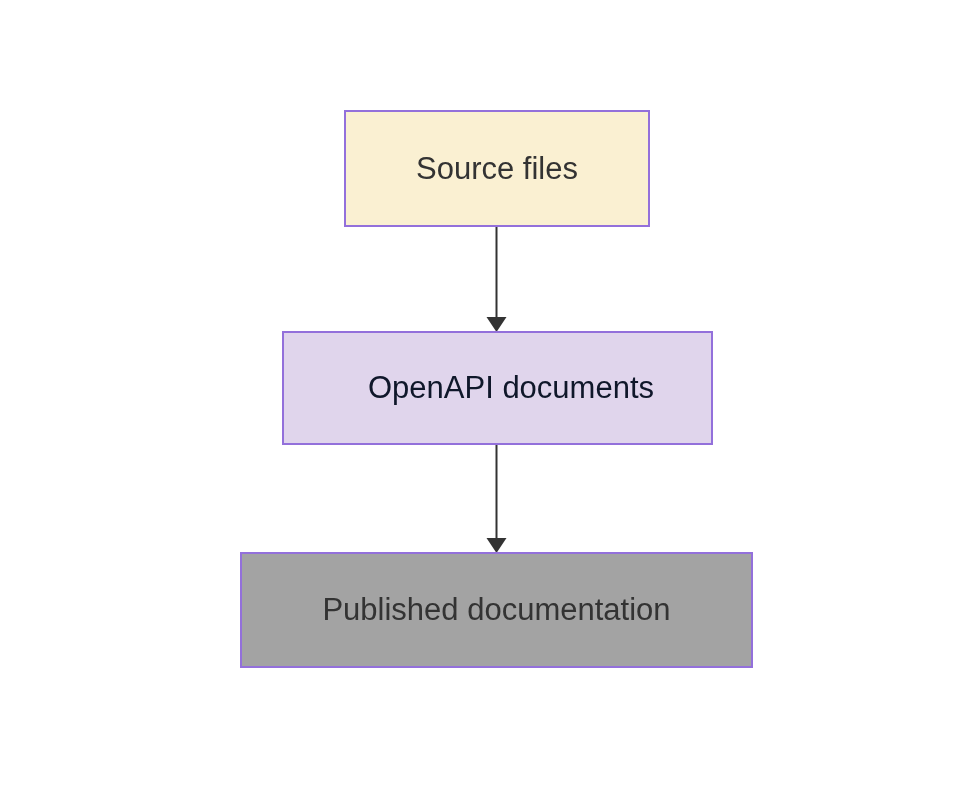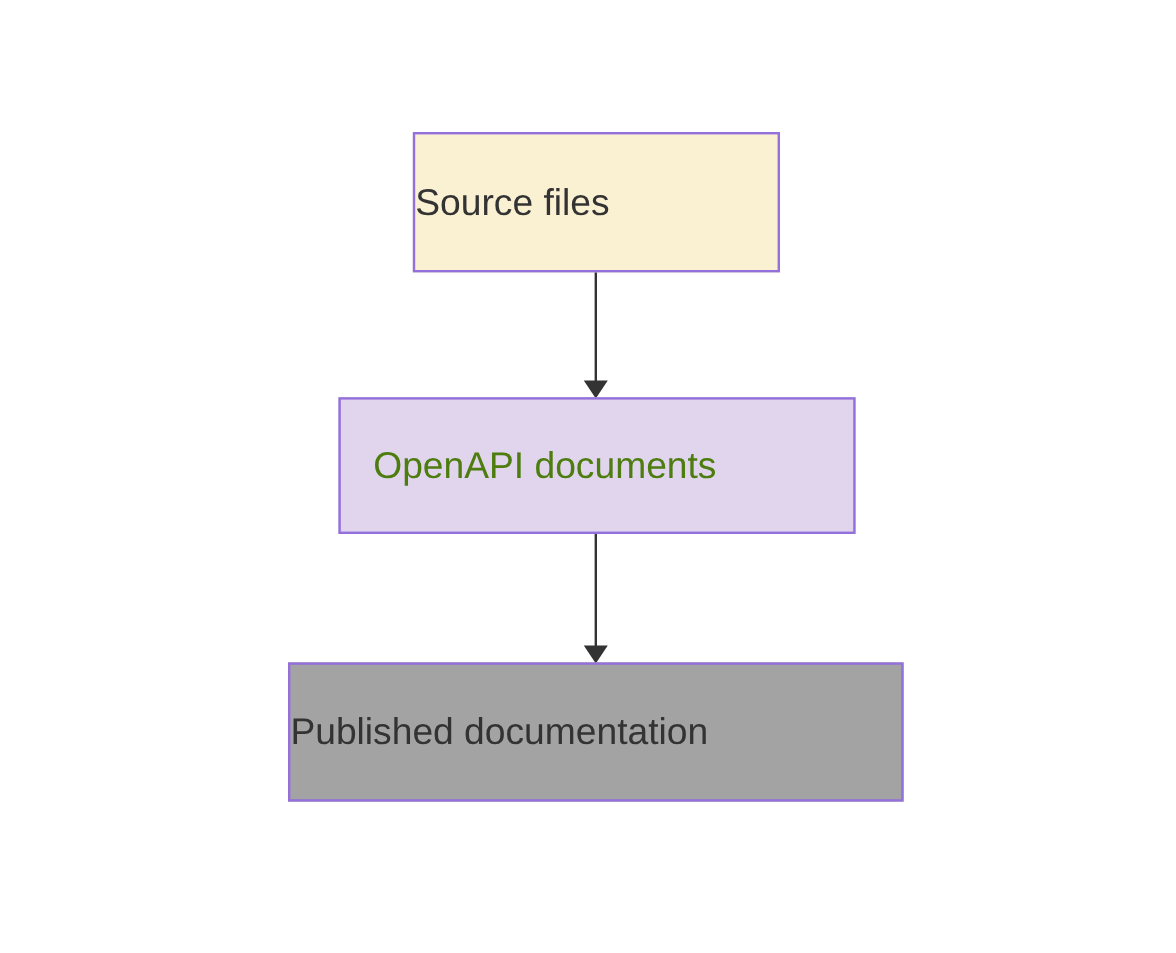--- a/index.html
+++ b/index.html
@@ -20,21 +20,21 @@
     left: 0;
     top: 0;
     pointer-events: none;
   }
   .node {
     position: absolute;
     box-sizing: border-box;
     border: 2px solid #22c55e;
     display: flex;
     align-items: center;
-    justify-content: flex-start;
+    justify-content: center;
   }
   .node .label {
     font-size: 31px;
     font-weight: 400;
     color: #333333;
     white-space: nowrap;
     letter-spacing: 0px;
   }
   .node-source        { left: 344px; top: 110px; width: 306px; height: 117px; }
   .node-openapi       { left: 282px; top: 331px; width: 431px; height: 114px; }
@@ -54,20 +54,20 @@
       <line x1="496.5" y1="445" x2="496.5" y2="540" stroke-width="2" stroke="#333333"></line>
       <polygon points="486.5,538 506.5,538 496.5,553" fill="#333333"></polygon>
     </g>
   </svg>
 
   <div class="node node-source" style="background-color: rgb(250, 240, 210); border-color: rgb(147, 112, 219);">
     <span class="label" style="color: rgb(51, 51, 51);">Source files</span>
   </div>
 
   <div class="node node-openapi" style="background-color: rgb(224, 213, 236); border-color: rgb(147, 112, 219);">
-    <span class="label" style="color: #4d7c0f; margin-left: 27px;">OpenAPI documents</span>
+    <span class="label" style="color: #0f172a; margin-left: 27px;">OpenAPI documents</span>
   </div>
 
   <div class="node node-published" style="background-color: #a3a3a3; border-color: rgb(147, 112, 219);">
     <span class="label" style="color: rgb(51, 51, 51);">Published documentation</span>
   </div>
 
 </div>
 
 </body></html>

